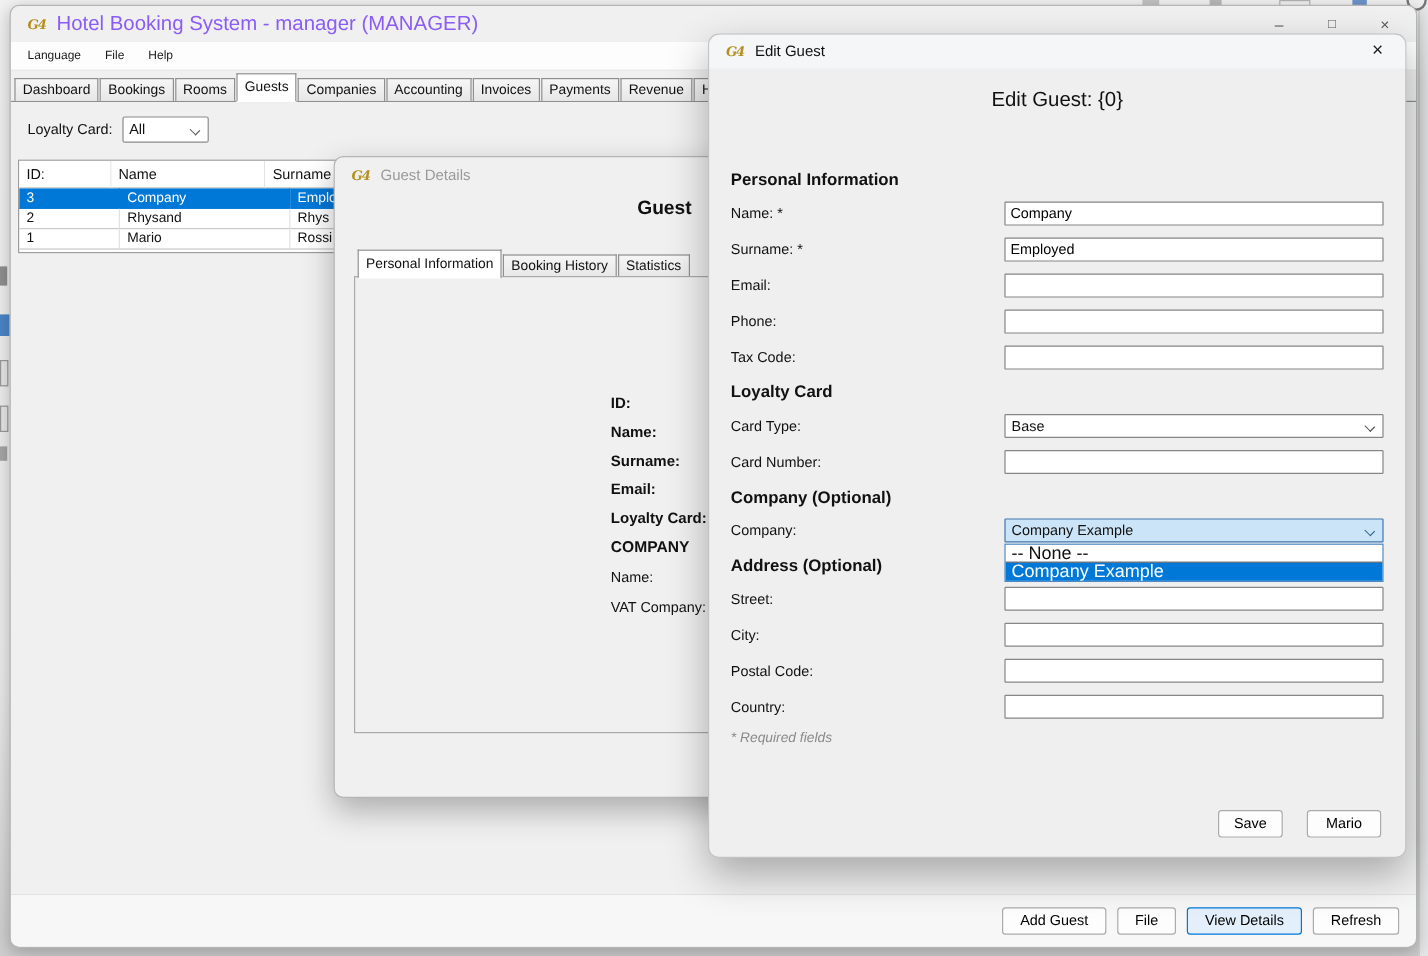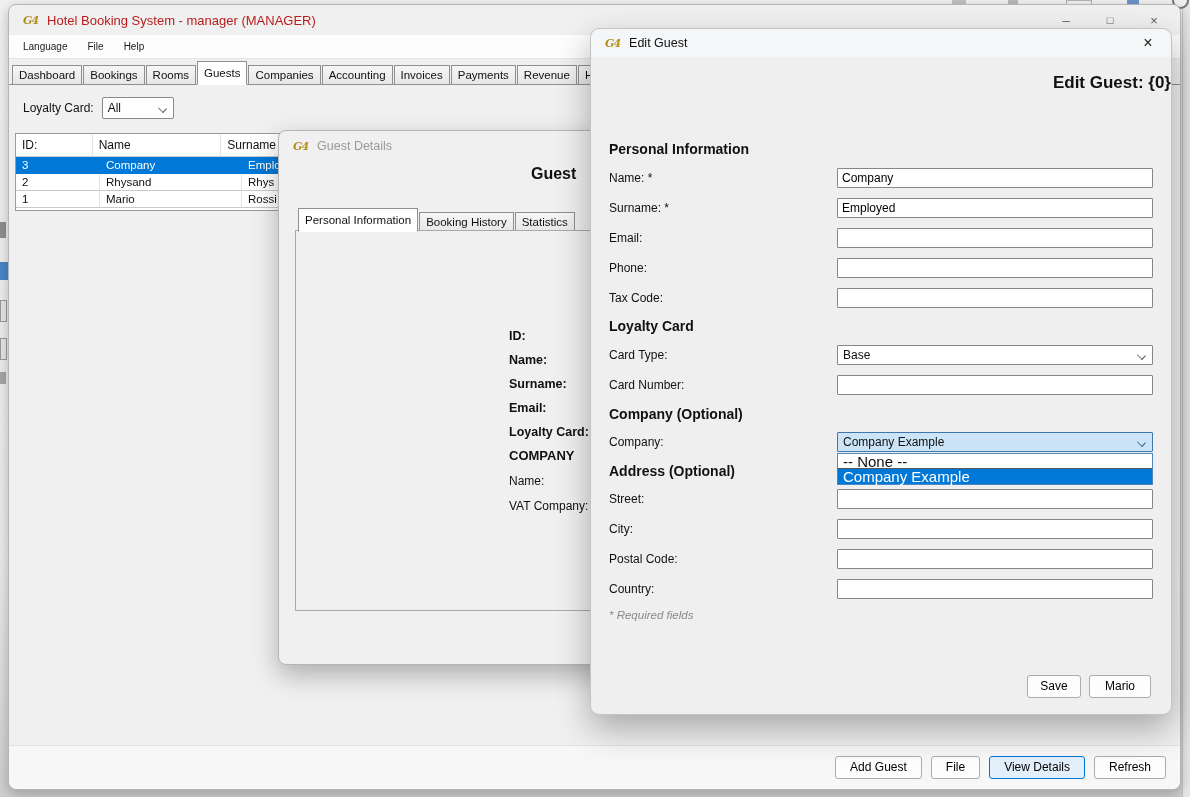--- a/index.html
+++ b/index.html
@@ -14,21 +14,21 @@
   .window { position:absolute; background:#f0f0f0; border:1px solid #b5b5b5; }
   
   .frag { position:absolute; z-index:0; }
   .right-strip { left:1182px; top:0; width:8px; height:797px; background:#e6e8ea; border-left:1px solid #c9c9c9; }
   
   #main-window { left:8px; top:4px; width:1173px; height:786px; border-radius:8px;
     box-shadow:0 4px 14px rgba(0,0,0,.25); z-index:1; overflow:hidden; }
   .titlebar { position:relative; height:30px; display:flex; align-items:center; padding-left:14px; }
   .g4-icon { font-family:"DejaVu Serif", serif; font-style:italic; font-weight:bold;
     color:#b3901f; font-size:11px; margin-right:9px; letter-spacing:-1px; }
-  .main-title { font-size:13px; color:#b91c1c; }
+  .main-title { font-size:17px; color:#8b5cf6; }
   .win-controls { position:absolute; right:4px; top:0; height:30px; display:flex; }
   .win-btn { width:44px; height:30px; display:flex; align-items:center; justify-content:center;
     color:#5a5a5a; font-size:13px; }
   .win-btn.max { font-size:11px; }
   
   .menubar { height:24px; background:#fdfdfd; border-bottom:1px solid #e6e6e6;
     display:flex; align-items:center; padding-left:4px; }
   .menu-item { font-size:10px; color:#1a1a1a; padding:0 10px; line-height:24px; }
   
   .tabstrip { height:26px; display:flex; align-items:flex-end; padding-left:3px;
@@ -75,41 +75,41 @@
   .gd-label { font-size:12.5px; font-weight:bold; height:24px; line-height:14px; }
   .gd-label.section { font-size:13px; height:25px; }
   .gd-label.plain { font-weight:normal; font-size:12px; height:25px; }
   
   #edit-guest { left:590px; top:28px; width:582px; height:687px; border-radius:9px;
     border:1px solid #c3c3c3; box-shadow:0 14px 34px rgba(0,0,0,.30); z-index:3; background:#efefef; }
   #edit-guest .titlebar { background:#f4f6f8; border-radius:9px 9px 0 0; height:28px; }
   #edit-guest .main-title { color:#111; font-size:12.5px; }
   .dlg-close { position:absolute; right:8px; top:2px; width:30px; height:24px;
     display:flex; align-items:center; justify-content:center; font-size:16px; color:#1a1a1a; }
-  .eg-heading { position:absolute; left:0; top:44px; width:100%; text-align:right;
-    font-size:17px; font-weight:bold; }
+  .eg-heading { position:absolute; left:0; top:44px; width:100%; text-align:center;
+    font-size:17px; font-weight:normal; }
   .section-h { position:absolute; left:18px; font-size:14px; font-weight:bold; }
   .f-label { position:absolute; left:18px; font-size:12px; line-height:20px; }
   .f-input { position:absolute; left:246px; width:316px; height:20px; background:#fff;
     border:1px solid #868686; font-size:12px; font-family:"Liberation Sans",sans-serif;
     padding:0 4px; border-radius:1px; }
   .f-combo { position:absolute; left:246px; width:316px; height:20px; line-height:18px;
     background:#fff; border:1px solid #868686; font-size:12px; padding:0 20px 0 5px;
     border-radius:1px; }
   .f-combo .chev { top:6px; }
   .f-combo.focused { background:#cce4f7; border-color:#3f77ad; }
   .f-combo.focused .chev { border-color:#2c5f8a; }
   .dd-list { position:absolute; left:246px; width:316px; background:#fff;
     border:1px solid #4f88c0; z-index:5; }
   .dd-item { height:15px; line-height:15px; font-size:15px; padding:0 5px; white-space:nowrap; }
   .dd-item.sep { border-bottom:1px solid #555; }
   .dd-item.selected { background:#0078d7; color:#fff; }
   .required-note { position:absolute; left:18px; top:580px; font-size:11.5px;
     font-style:italic; color:#8a8a8a; }
-  .eg-buttons { position:absolute; right:20px; top:646px; display:flex; gap:8px; }
+  .eg-buttons { position:absolute; right:20px; top:646px; display:flex; gap:20px; }
 </style>
 </head>
 <body>
 
 <div class="frag right-strip"></div>
 <div class="frag" style="left:952px;top:0;width:14px;height:5px;background:#9a9a9a;opacity:.55"></div>
 <div class="frag" style="left:1008px;top:0;width:10px;height:6px;background:#8a8a8a;opacity:.55"></div>
 <div class="frag" style="left:1066px;top:0;width:26px;height:6px;border:1px solid #8a8a8a;opacity:.6"></div>
 <div class="frag" style="left:1127px;top:0;width:12px;height:5px;background:#4a7dc0;opacity:.8"></div>
 <div class="frag" style="left:1172px;top:-8px;width:17px;height:17px;border-radius:50%;border:2px solid #777;background:#f0f0f0"></div>

